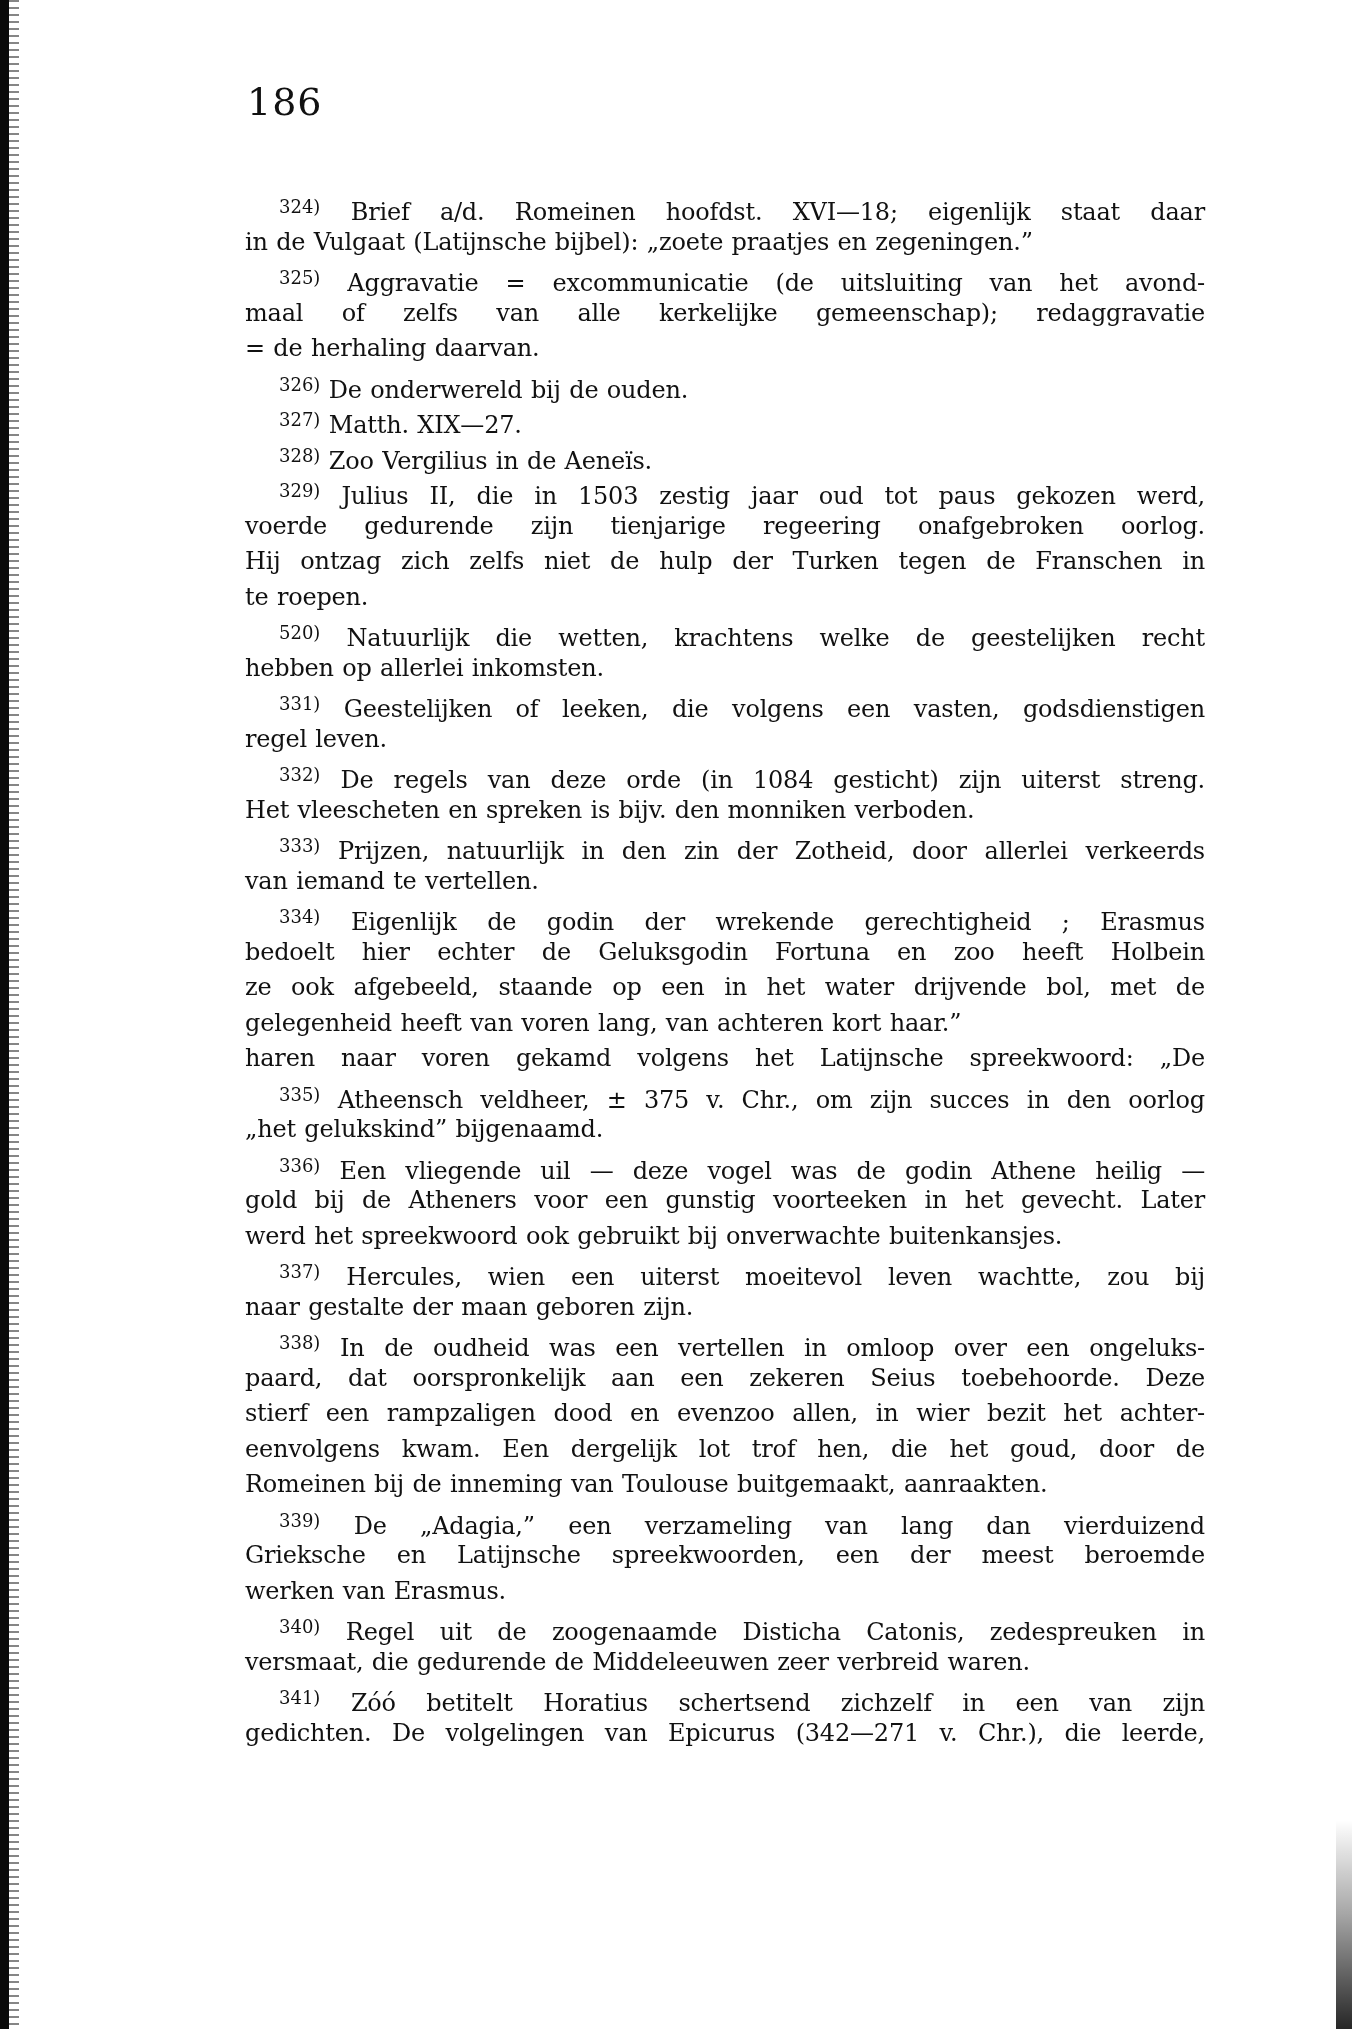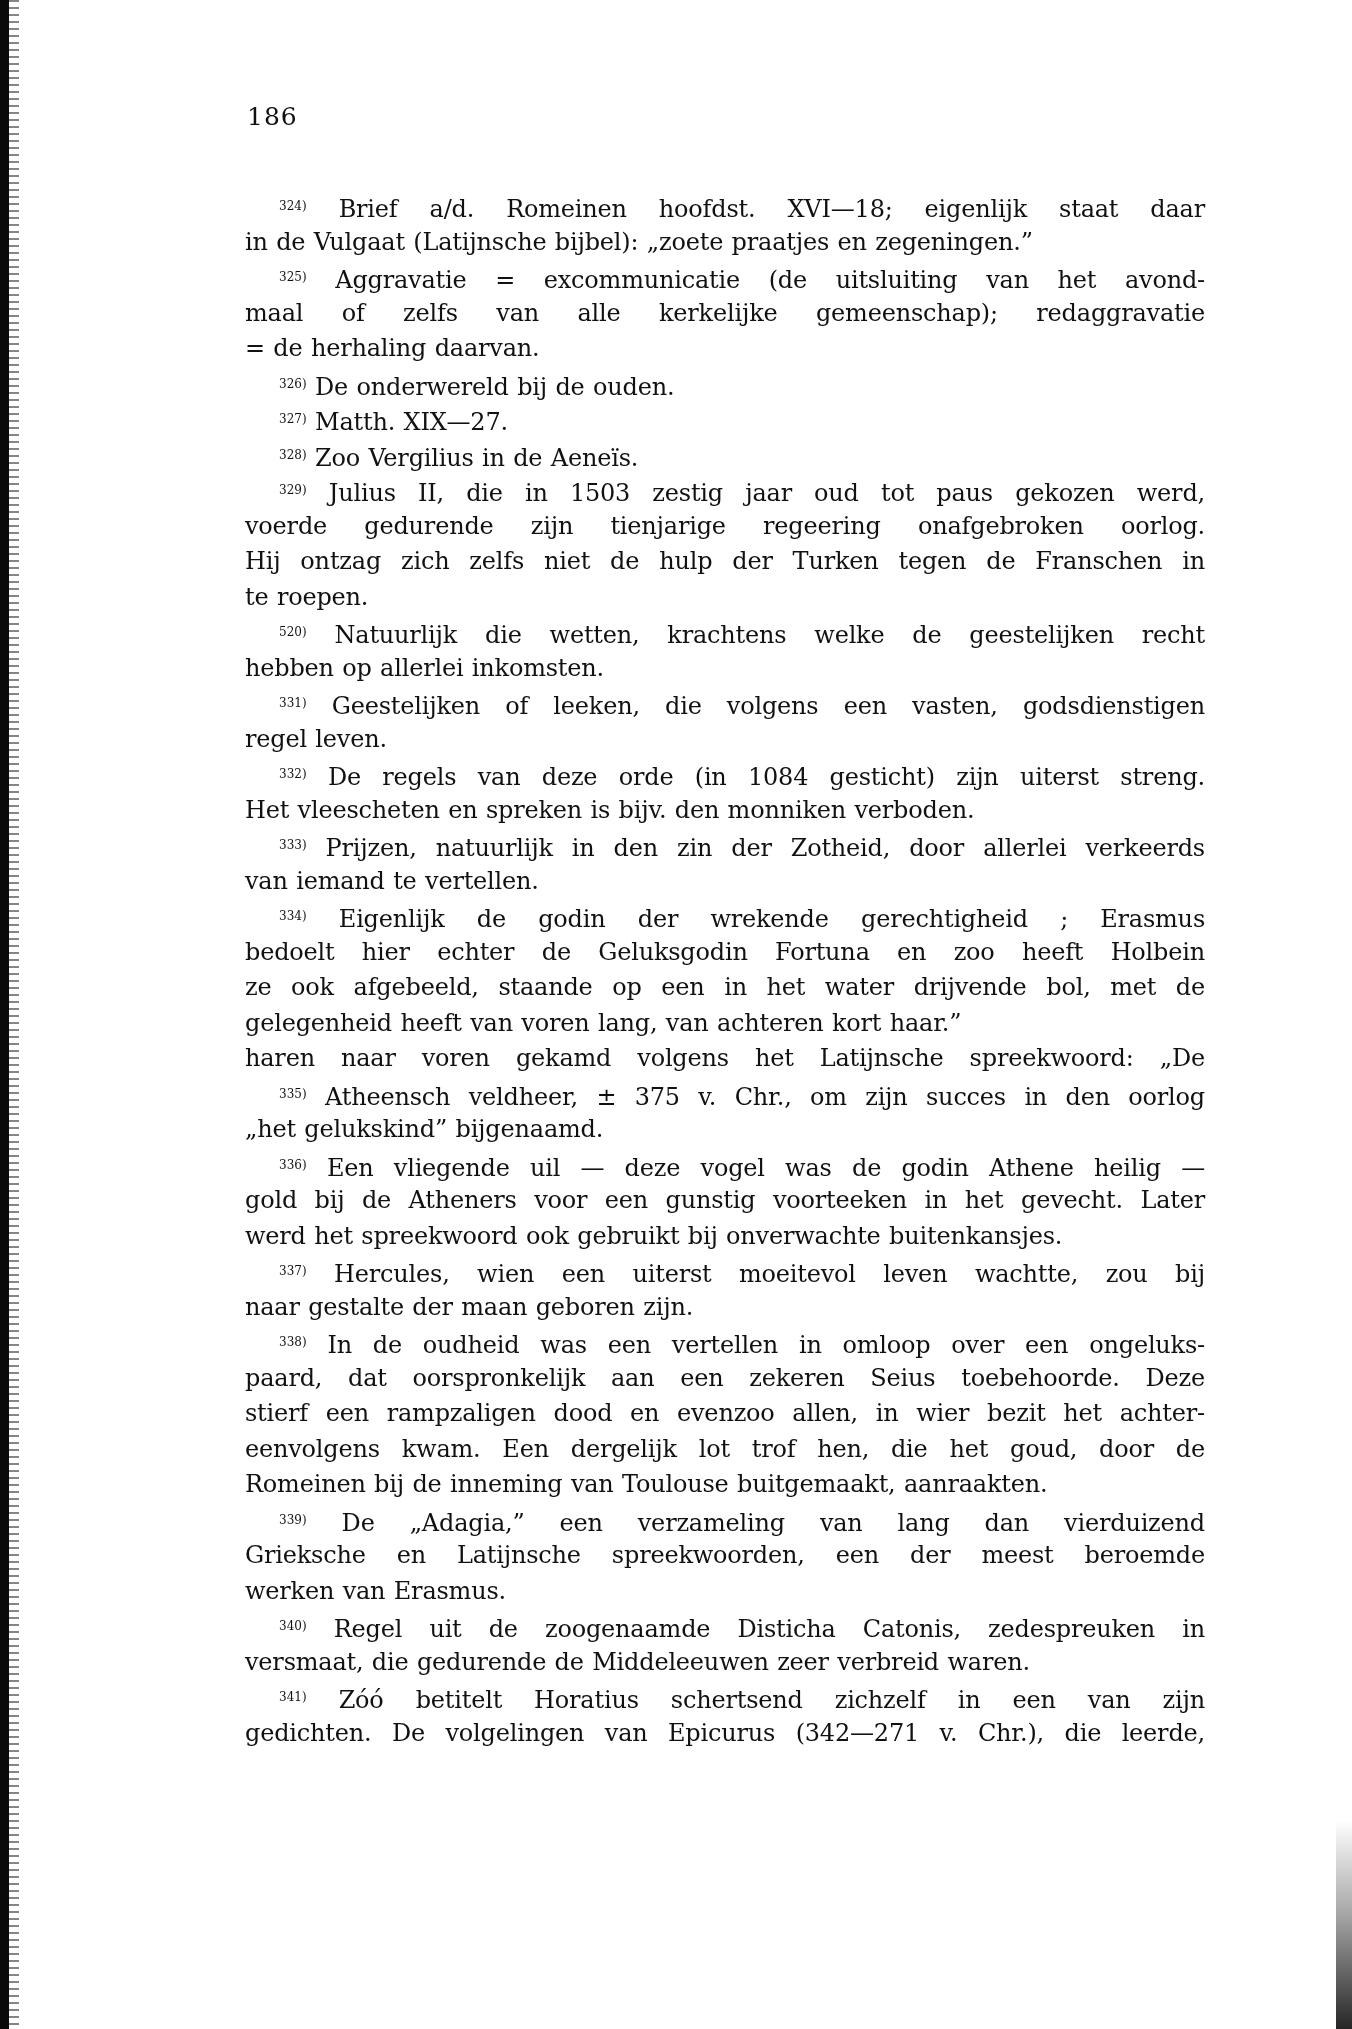--- a/index.html
+++ b/index.html
@@ -36,22 +36,22 @@
     position: absolute;
     right: 0;
     top: 1820px;
     width: 16px;
     height: 209px;
     background: linear-gradient(180deg, rgba(0,0,0,0) 0%, rgba(0,0,0,0.35) 45%, rgba(0,0,0,0.85) 100%);
   }
   .page-number {
     position: absolute;
     left: 247px;
-    top: 100px;
-    font-size: 25px;
+    top: 85px;
+    font-size: 38px;
     line-height: 34px;
     letter-spacing: 1px;
   }
   .notes {
     position: absolute;
     left: 245px;
     top: 189px;
     width: 960px;
   }
   .line {
@@ -65,21 +65,21 @@
     letter-spacing: -0.2px;
     word-spacing: 1px;
   }
   .line.last {
     text-align-last: left;
   }
   .line.indent {
     padding-left: 34px;
   }
   .note-num {
-    font-size: 12px;
+    font-size: 18px;
     vertical-align: 7px;
     letter-spacing: 0;
   }
 </style>
 </head>
 <body>
 
 <div class="binding-shadow"></div>
 <div class="binding-noise"></div>
 <div class="scan-noise-br"></div>

